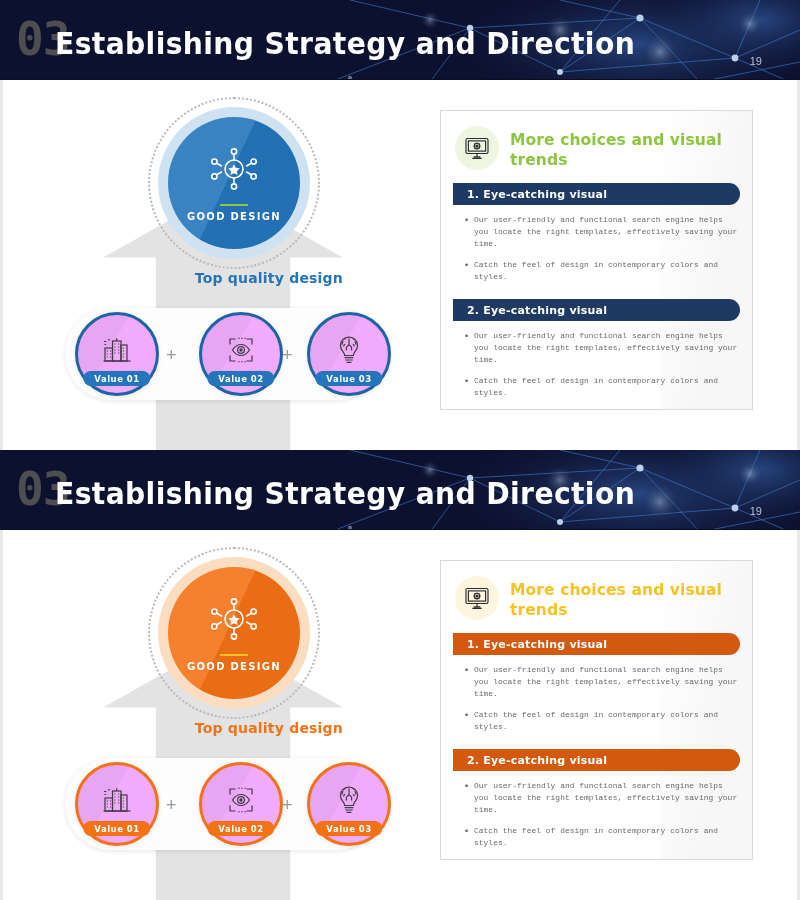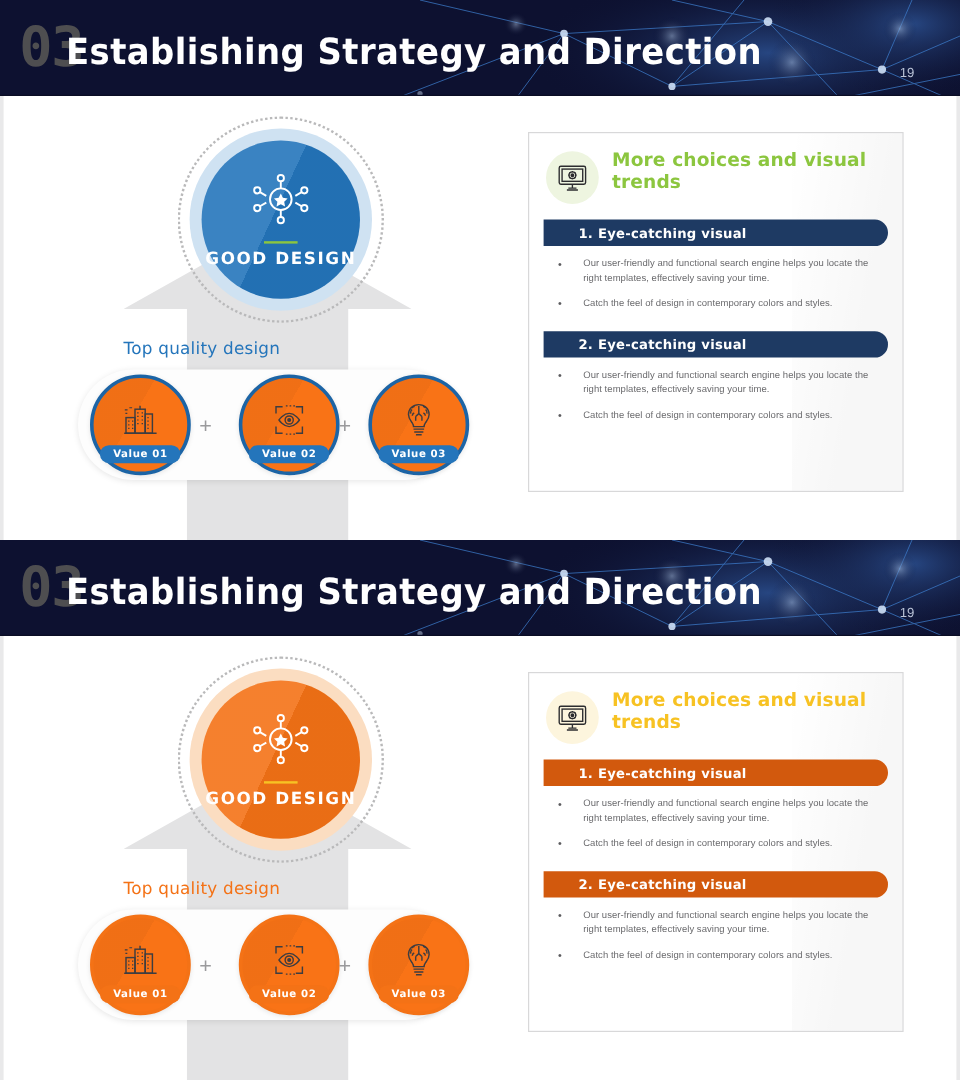--- a/index.html
+++ b/index.html
@@ -28,59 +28,59 @@
          clip-path:polygon(50% 0%,100% 26%,78% 26%,78% 100%,22% 100%,22% 26%,0% 26%);}
   .dotring{position:absolute;left:145px;top:17px;width:172px;height:172px;border-radius:50%;
            border:2px dotted #b9b9ba;box-sizing:border-box;}
   .ringlite{position:absolute;left:155px;top:27px;width:152px;height:152px;border-radius:50%;}
   .corecircle{position:absolute;left:165px;top:37px;width:132px;height:132px;border-radius:50%;
               display:flex;flex-direction:column;align-items:center;justify-content:center;}
   .corecircle::after{content:"";position:absolute;inset:0;border-radius:50%;
         background:linear-gradient(115deg,rgba(255,255,255,.10) 0 46%,rgba(0,0,0,.045) 46% 100%);}
   .core-ic{position:relative;z-index:2;margin-top:-4px;}
   .core-div{position:relative;z-index:2;width:28px;height:2px;margin:7px 0 5px;}
-  .core-lbl{position:relative;z-index:2;font-size:14px;letter-spacing:1.3px;color:#fff;font-weight:700;
+  .core-lbl{position:relative;z-index:2;font-size:10px;letter-spacing:1.3px;color:#fff;font-weight:700;
             font-family:"DejaVu Sans",sans-serif;}
 
-  .tqd{position:absolute;left:100px;top:203px;width:240px;text-align:left;font-size:14px;
-       font-weight:400;letter-spacing:.2px;font-family:"DejaVu Sans",sans-serif;}
+  .tqd{position:absolute;left:100px;top:190px;width:240px;text-align:right;font-size:14px;
+       font-weight:700;letter-spacing:.2px;font-family:"DejaVu Sans",sans-serif;}
 
   .valbar{position:absolute;left:62px;top:228px;width:318px;height:92px;background:#fdfdfd;
           border-radius:46px;box-shadow:0 1px 5px rgba(0,0,0,.10);}
-  .vcirc{position:absolute;top:232px;width:84px;height:84px;border-radius:50%;background:#f97316;
+  .vcirc{position:absolute;top:232px;width:84px;height:84px;border-radius:50%;background:#f0abfc;
          box-sizing:border-box;display:flex;align-items:center;justify-content:center;
          box-shadow:0 1px 4px rgba(0,0,0,.10);}
   .vcirc::after{content:"";position:absolute;inset:0;border-radius:50%;
         background:linear-gradient(120deg,rgba(0,0,0,.035) 0 42%,rgba(255,255,255,0) 42%);}
   .v1{left:72px;} .v2{left:196px;} .v3{left:304px;text-align:center;}
   .vic{position:relative;z-index:2;margin-top:-9px;}
   .vpill{position:absolute;z-index:3;left:50%;transform:translateX(-50%);bottom:7px;
          padding:2.5px 11px;border-radius:10px;color:#fff;font-size:8.5px;font-weight:700;
          letter-spacing:.5px;white-space:nowrap;font-family:"DejaVu Sans",sans-serif;}
   .plus{position:absolute;top:265px;font-size:18px;color:#9a9a9c;font-weight:400;}
   .p1{left:163px;} .p2{left:279px;}
 
   
   .panel{position:absolute;left:437px;top:30px;width:313px;height:300px;background:#fff;
          border:1px solid #d8d8d9;box-sizing:border-box;overflow:hidden;}
   .panel::after{content:"";position:absolute;right:0;top:0;width:92px;height:100%;
         background:linear-gradient(100deg,rgba(255,255,255,0) 0%,rgba(0,0,0,.030) 60%);}
-  .ptop{position:relative;z-index:2;display:flex;align-items:flex-start;padding:13px 14px 0 14px;}
+  .ptop{position:relative;z-index:2;display:flex;align-items:flex-end;padding:13px 14px 0 14px;}
   .picon{width:44px;height:44px;border-radius:50%;flex:0 0 44px;display:flex;
          align-items:center;justify-content:center;margin-top:2px;}
   .ptitle{margin-left:11px;font-size:15.5px;font-weight:700;line-height:1.25;
           letter-spacing:.1px;font-family:"DejaVu Sans",sans-serif;}
   .sbar{position:relative;z-index:2;margin:13px 12px 0 12px;height:22px;border-radius:0 11px 11px 0;
-        display:flex;align-items:center;padding-left:29px;color:#fff;font-size:11px;font-weight:700;
+        display:flex;align-items:center;padding-left:14px;color:#fff;font-size:11px;font-weight:700;
         letter-spacing:.2px;font-family:"DejaVu Sans",sans-serif;}
   .blist{position:relative;z-index:2;margin:9px 14px 0 24px;}
   .bli{display:flex;margin-bottom:9px;}
   .bdot{flex:0 0 9px;color:#5b5b5e;font-size:9px;line-height:1.45;}
-  .btxt{font-size:7.9px;line-height:1.52;color:#6a6a6d;font-family:Liberation Sans, sans-serif;
-        letter-spacing:.05px;margin-left:12px;}
+  .btxt{font-size:7.9px;line-height:1.52;color:#6a6a6d;font-family:Liberation Mono, monospace;
+        letter-spacing:.05px;}
 </style>
 </head>
 <body>
 
 <div class="page">
 
   <div class="slide">
 
     <div class="hdr">
       <svg class="hdr-net" viewBox="0 0 800 82" preserveAspectRatio="none">

